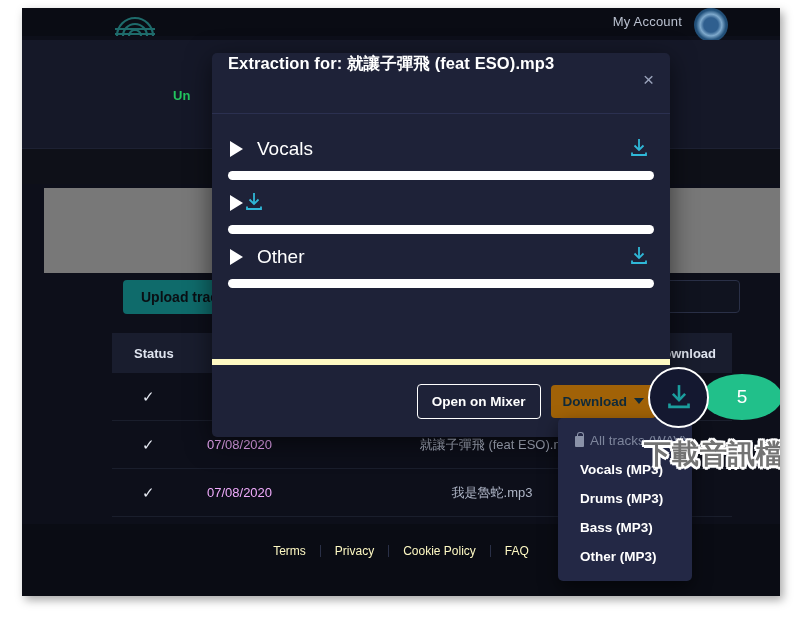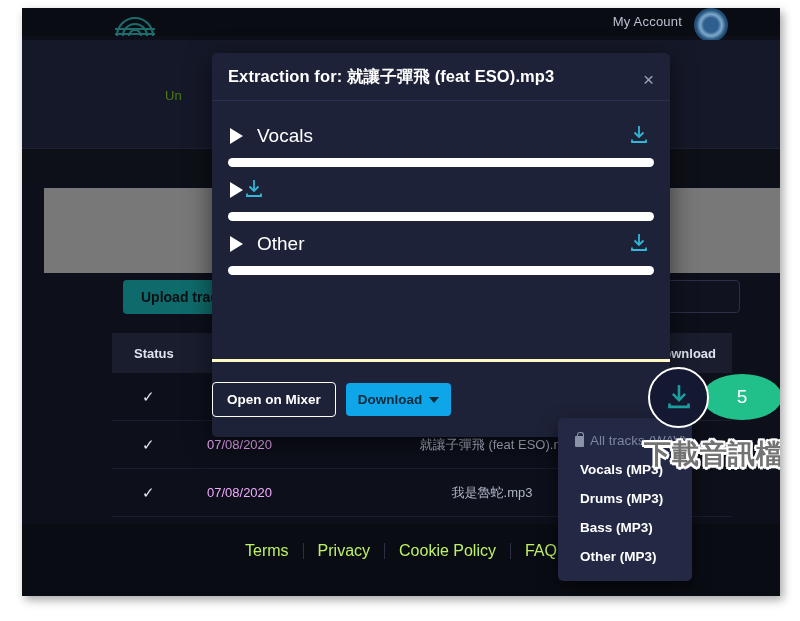--- a/index.html
+++ b/index.html
@@ -34,22 +34,22 @@
     width: 34px; height: 34px; border-radius: 50%;
     background: radial-gradient(circle at 50% 50%, #2f5f8f 0%, #2f5f8f 30%, #7ea9cc 45%, #23527c 62%, #16324d 100%);
   }
 
   
   .subbar {
     position: absolute; left: 0; top: 32px; width: 758px; height: 108px;
     background: #151828;
   }
   .subbar-text {
-    position: absolute; left: 143px; top: 48px;
-    color: #4d7c0f; font-size: 13px;
+    position: absolute; left: 151px; top: 48px;
+    color: #22c55e; font-size: 13px; font-weight: bold;
   }
   .divider-band {
     position: absolute; left: 0; top: 140px; width: 758px; height: 36px;
     background: #0e1018; border-top: 1px solid #1d2133;
   }
 
   
   .gray-banner {
     position: absolute; left: 22px; top: 180px;
     width: 736px; height: 85px;
@@ -92,38 +92,38 @@
   .td-download { width: 120px; }
 
   
   .footer {
     position: absolute; left: 0; bottom: 0; width: 758px; height: 72px;
     background: #0a0c14;
     display: flex; align-items: center; justify-content: center;
   }
   .footer-links { display: flex; align-items: center; gap: 0px; margin-bottom: 18px; }
   .footer-link {
-    color: #bef264; font-size: 16px; padding: 0 14px;
+    color: #fef9c3; font-size: 12px; padding: 0 14px;
     border-right: 1px solid #2a3047; line-height: 1;
   }
   .footer-link:last-child { border-right: none; }
 
   
   .modal {
     position: absolute; left: 190px; top: 45px;
     width: 458px; height: 384px;
     background: #1e2238;
     border-radius: 5px;
     box-shadow: 0 6px 26px rgba(0,0,0,0.55);
     z-index: 30;
   }
   .modal-header {
-    position: relative; height: 48px;
+    position: relative; height: 61px;
     border-bottom: 1px solid #2b3050;
-    display: flex; align-items: center;
+    display: flex; align-items: flex-start;
   }
   .modal-title {
     color: #ffffff; font-size: 16.5px; font-weight: bold;
     padding-left: 16px; letter-spacing: .1px;
   }
   .modal-close {
     position: absolute; right: 16px; top: 17px;
     color: #9aa3bb; font-size: 19px; line-height: 1;
     background: none; border: none;
   }
@@ -143,32 +143,32 @@
     color: #ffffff; font-size: 19px; margin-left: 14px; flex: 1;
   }
   .stem-dl { margin-right: 6px; }
   .wave-bar {
     height: 9px; border-radius: 5px; background: #ffffff;
     margin: 3px 2px 0 2px;
   }
   .modal-footer {
     position: absolute; left: 0; right: 0; bottom: 0;
     height: 78px;
-    border-top: 3px solid #fef9c3;
-    display: flex; align-items: center; 
+    border-top: 6px solid #fef9c3;
+    display: flex; align-items: center; justify-content: flex-end;
     padding-right: 14px; gap: 10px;
   }
   .btn-mixer {
     background: #1e2238; color: #ffffff;
     border: 1.5px solid #ffffff; border-radius: 4px;
     font-size: 13.5px; font-weight: bold;
     padding: 9px 14px;
   }
   .btn-download {
-    background: #0ea5e9; color: #0f2a3a;
+    background: #a16207; color: #0f2a3a;
     border: none; border-radius: 4px;
     font-size: 13.5px; font-weight: bold;
     padding: 9px 12px;
     display: flex; align-items: center; gap: 7px;
   }
   .caret {
     width: 0; height: 0;
     border-left: 5px solid transparent;
     border-right: 5px solid transparent;
     border-top: 6px solid #0f2a3a;

